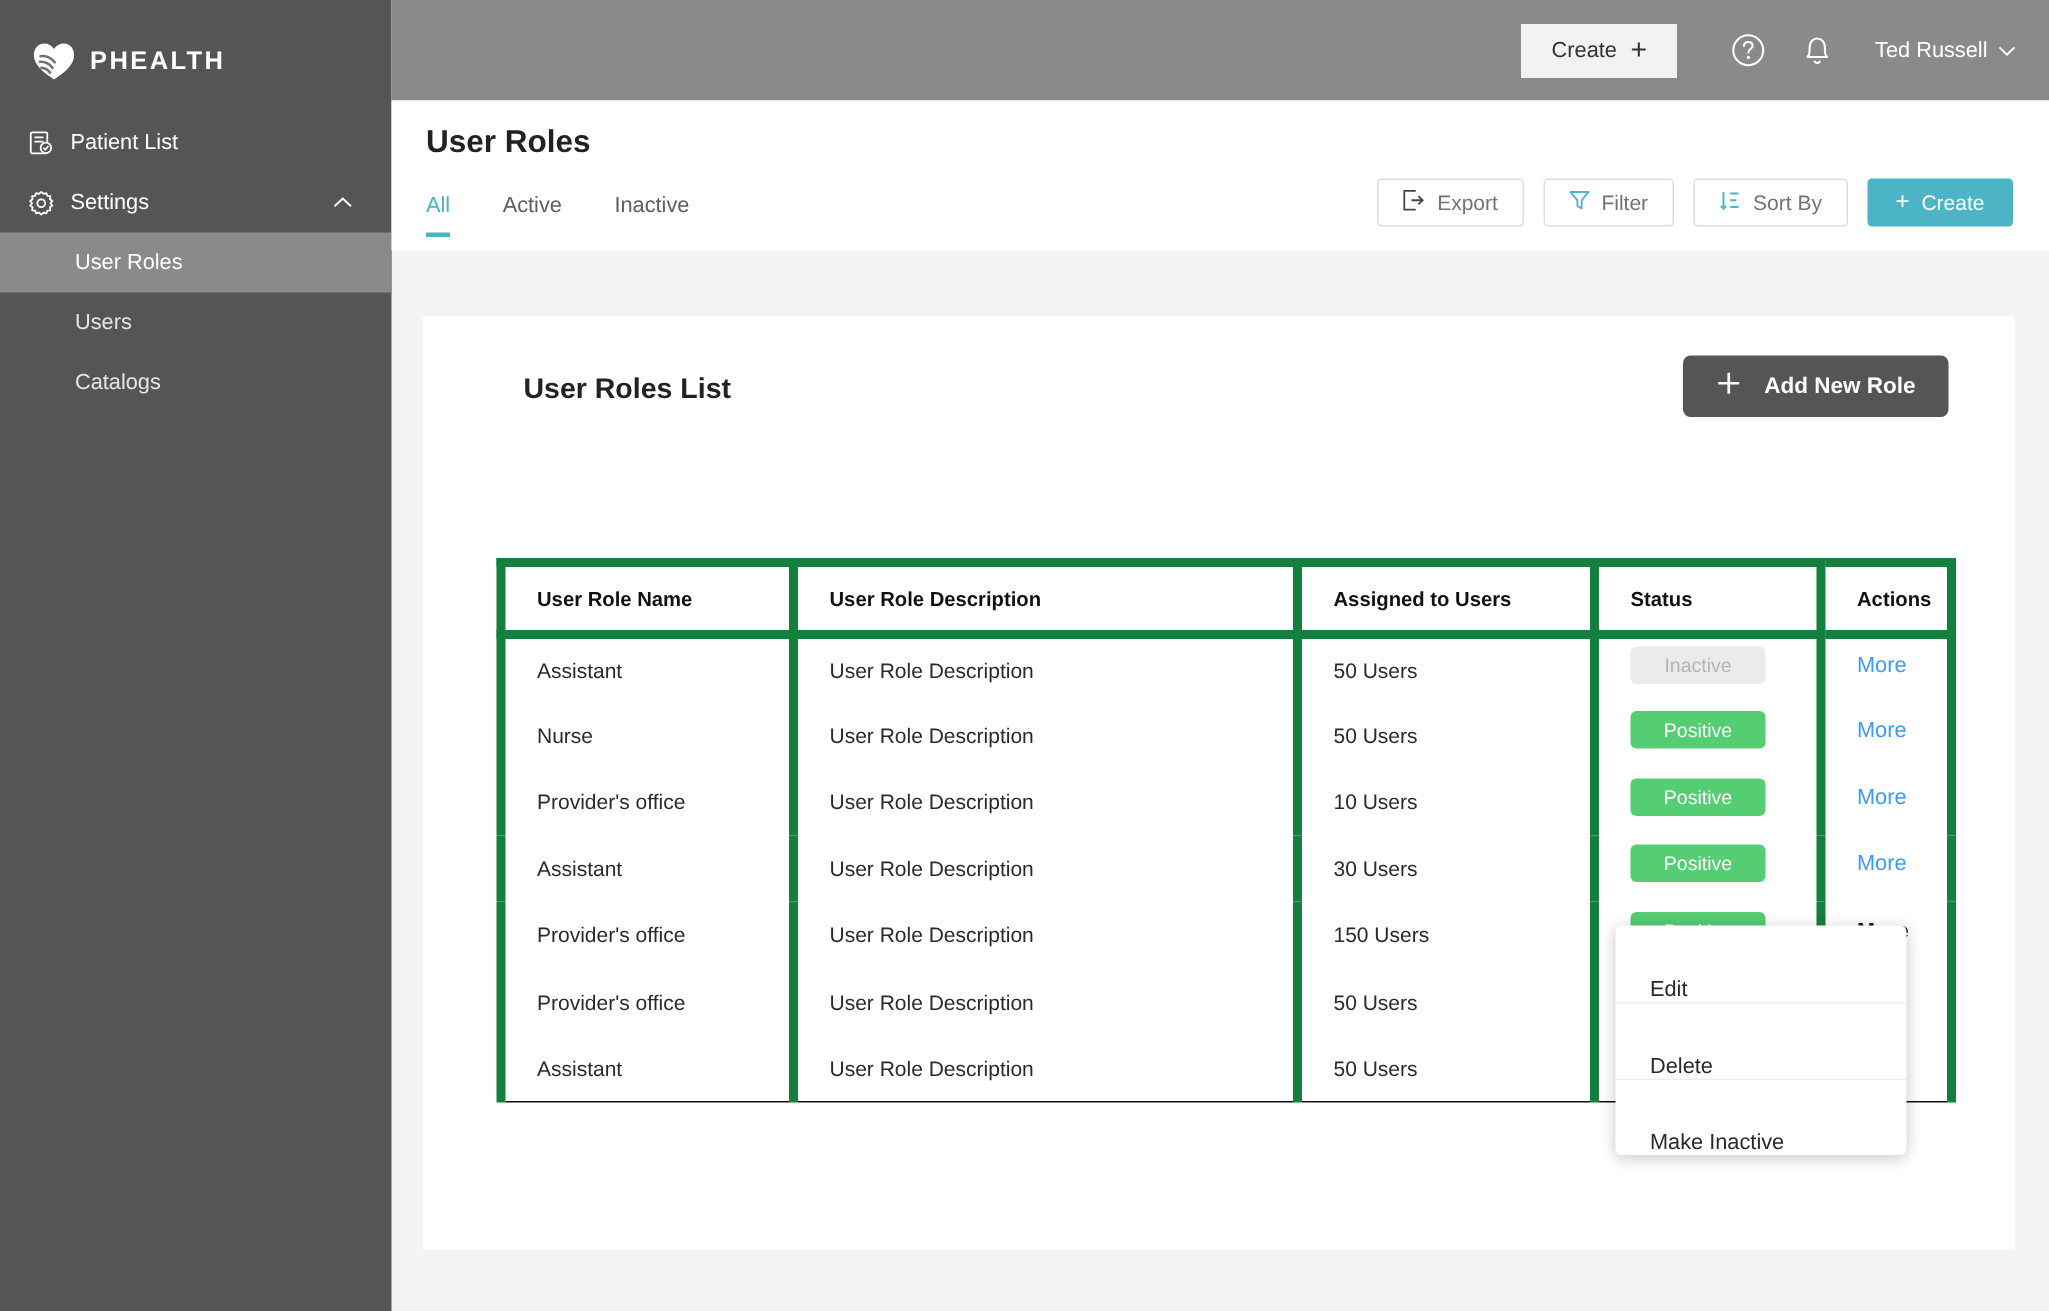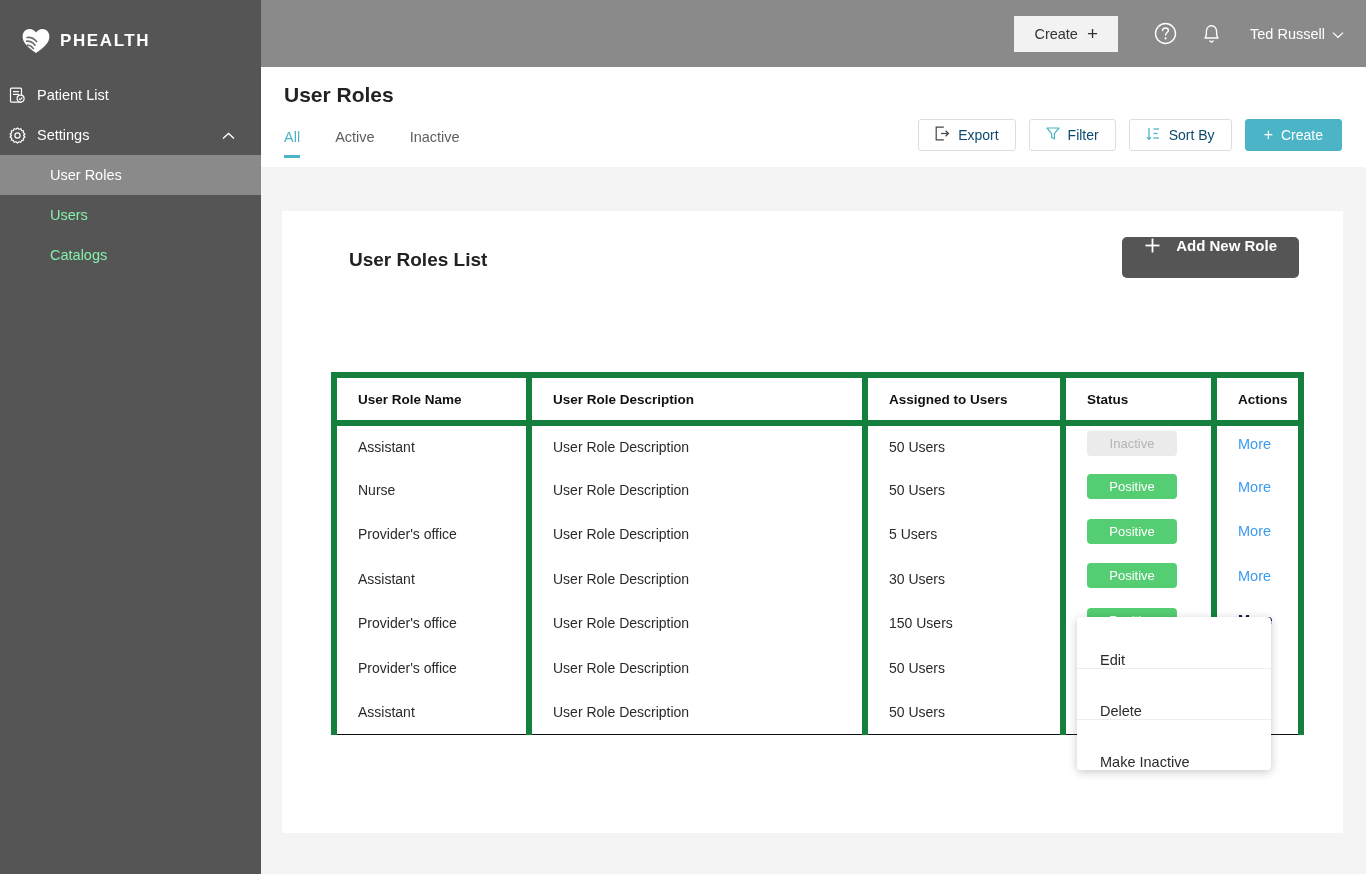--- a/index.html
+++ b/index.html
@@ -22,37 +22,37 @@
     padding: 18px 0 0 22px; height: 64px;
   }
   .brand-logo { width: 28px; height: 26px; display: block; }
   .brand-name {
     color: #ffffff; font-size: 17px; font-weight: bold;
     letter-spacing: 1.6px;
   }
   .nav { margin-top: 11px; }
   .nav-item {
     display: flex; align-items: center;
-    height: 40px; padding-left: 8px;
+    height: 40px; padding-left: 18px;
     color: #ffffff; font-size: 14.5px;
     cursor: pointer; position: relative;
   }
   .nav-item .nav-ico {
     width: 18px; height: 18px; margin-right: 11px;
     display: inline-flex; align-items: center; justify-content: center;
     flex: none;
   }
   .nav-item .chev {
     position: absolute; right: 26px; top: 50%;
     transform: translateY(-50%);
   }
   .subnav-item {
     display: flex; align-items: center;
     height: 40px; padding-left: 50px;
-    font-size: 14.5px; color: #86efac; cursor: pointer;
+    font-size: 14.5px; color: #e5e5e5; cursor: pointer;
   }
   .subnav-item.active { background: #8a8a8a; color: #ffffff; }
 
   
   .topbar {
     position: absolute; left: 261px; top: 0;
     width: 1105px; height: 67px;
     background: #8a8a8a;
     display: flex; align-items: center; justify-content: flex-end;
     padding-right: 22px;
@@ -93,21 +93,21 @@
     content: ""; position: absolute; left: 0; right: 0; bottom: 0;
     height: 3px; background: #4bb5c7;
   }
   .toolbar {
     position: absolute; right: 24px; top: 52px;
     display: flex; align-items: center; gap: 13px;
   }
   .tb-btn {
     height: 32px; padding: 0 16px; background: #ffffff;
     border: 1px solid #dedede; border-radius: 3px;
-    font-size: 14px; color: #0c4a6e; font-family: inherit;
+    font-size: 14px; color: #737373; font-family: inherit;
     display: inline-flex; align-items: center; gap: 8px; cursor: pointer;
   }
   .tb-btn.primary {
     background: #4bb5c7; border-color: #4bb5c7; color: #ffffff;
     padding: 0 18px;
   }
 
   
   .card {
     position: absolute; left: 21px; top: 144px;
@@ -119,21 +119,21 @@
   }
   .card-title {
     position: absolute; left: 67px; top: 38px;
     font-size: 19px; font-weight: bold; color: #222222;
   }
   .add-role-btn {
     position: absolute; right: 44px; top: 26px;
     background: #555555; color: #ffffff; border: none; border-radius: 5px;
     height: 41px; padding: 0 22px; font-size: 15px; font-weight: bold;
     font-family: inherit; cursor: pointer;
-    display: inline-flex; gap: 15px;
+    display: inline-flex; align-items: center; gap: 15px;
   }
 
   
   .tbl-wrap { position: absolute; left: 49px; top: 161px; width: 967px; }
   table.roles { border-collapse: collapse; width: 967px; table-layout: fixed; }
   table.roles th, table.roles td {
     border: 6px solid #15803d; text-align: left;
   }
   table.roles th {
     font-size: 13.5px; font-weight: bold; color: #111111;
@@ -362,21 +362,21 @@
               <tr class="body-row">
                 <td class="col-name">Nurse</td>
                 <td class="col-desc">User Role Description</td>
                 <td class="col-users">50 Users</td>
                 <td class="col-status"><span class="badge green">Positive</span></td>
                 <td class="col-act"><span class="more-link">More</span></td>
               </tr>
               <tr class="body-row">
                 <td class="col-name">Provider's office</td>
                 <td class="col-desc">User Role Description</td>
-                <td class="col-users">5 Users</td>
+                <td class="col-users">10 Users</td>
                 <td class="col-status"><span class="badge green">Positive</span></td>
                 <td class="col-act"><span class="more-link">More</span></td>
               </tr>
               <tr class="body-row">
                 <td class="col-name">Assistant</td>
                 <td class="col-desc">User Role Description</td>
                 <td class="col-users">30 Users</td>
                 <td class="col-status"><span class="badge green">Positive</span></td>
                 <td class="col-act"><span class="more-link">More</span></td>
               </tr>

